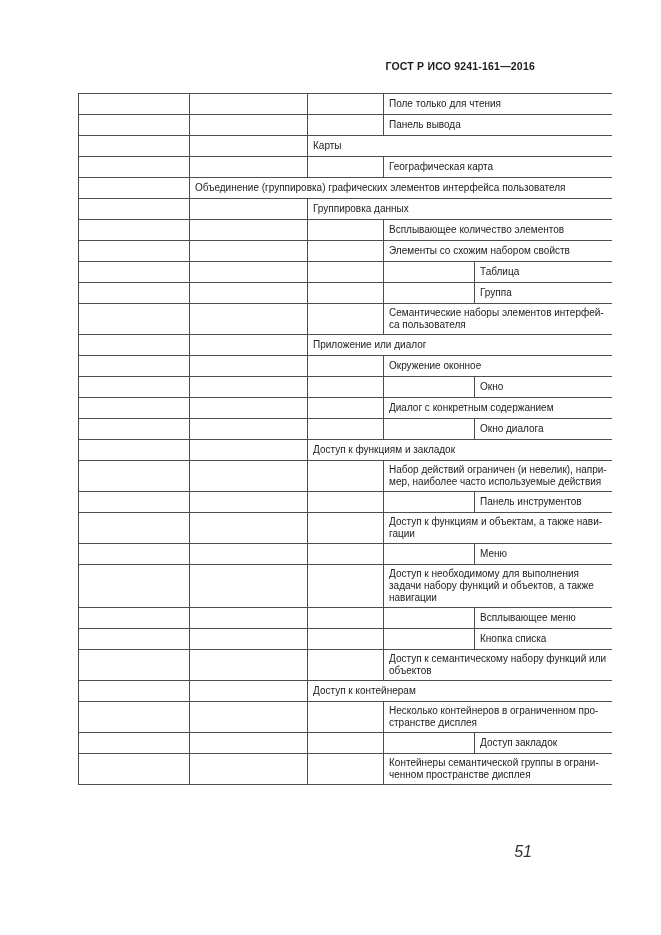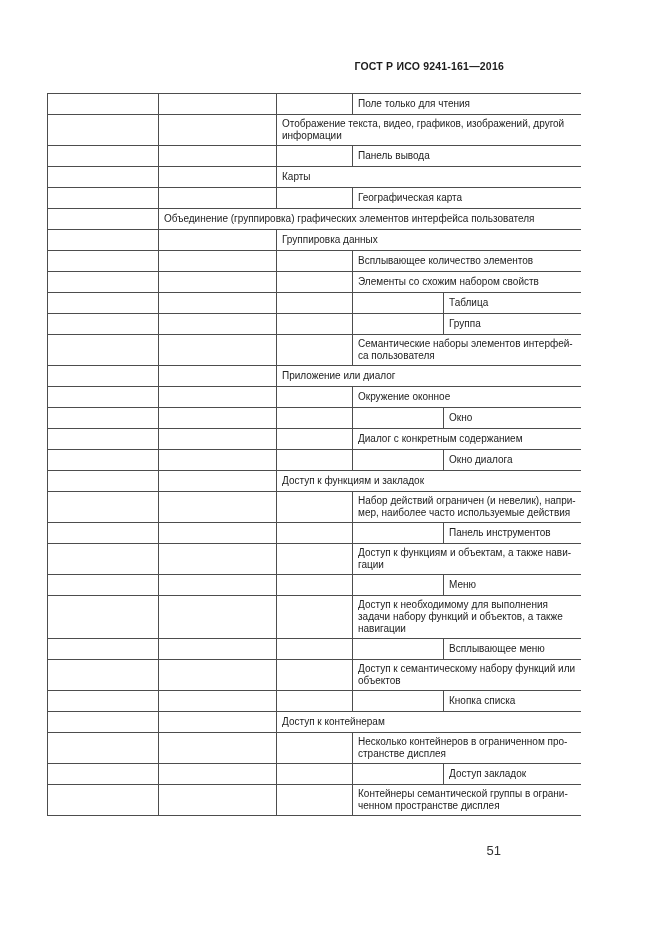--- a/index.html
+++ b/index.html
@@ -4,20 +4,21 @@
 <style>
   * { margin: 0; padding: 0; box-sizing: border-box; }
   html, body { background: #ffffff; }
   body { font-family: "Liberation Sans", sans-serif; }
   .page {
     position: relative;
     width: 581px;
     height: 935px;
     background: #ffffff;
     overflow: hidden;
+    margin-left: 31px;
   }
   .doc-header {
     position: absolute;
     top: 60px;
     right: 77px;
     font-size: 10.5px;
     font-weight: bold;
     letter-spacing: 0.2px;
     color: #1c1c1c;
   }
@@ -40,22 +41,23 @@
     vertical-align: middle;
     overflow: hidden;
   }
   table.gost td.txt {
     white-space: pre-line;
   }
   .page-number {
     position: absolute;
     top: 843px;
     right: 80px;
-    font-size: 13px;
+    font-size: 16px;
     color: #333333;
+    font-style: italic;
   }
 </style>
 </head>
 <body>
 
 <div class="page">
 
   <div class="doc-header">ГОСТ Р ИСО 9241-161—2016</div>
 
   <table class="gost">
@@ -68,26 +70,20 @@
     </colgroup>
     <tbody>
 
       <tr>
         <td class="empty"></td>
         <td class="empty"></td>
         <td class="empty"></td>
         <td class="txt" colspan="2">Поле только для чтения</td>
       </tr>
 
-      <tr>
-        <td class="empty"></td>
-        <td class="empty"></td>
-        <td class="txt" colspan="3">Отображение текста, видео, графиков, изображений, другой
-информации</td>
-      </tr>
 
       <tr>
         <td class="empty"></td>
         <td class="empty"></td>
         <td class="empty"></td>
         <td class="txt" colspan="2">Панель вывода</td>
       </tr>
 
       <tr>
         <td class="empty"></td>
@@ -240,35 +236,35 @@
         <td class="empty"></td>
         <td class="empty"></td>
         <td class="empty"></td>
         <td class="txt">Всплывающее меню</td>
       </tr>
 
       <tr>
         <td class="empty"></td>
         <td class="empty"></td>
         <td class="empty"></td>
+        <td class="empty"></td>
+        <td class="txt">Кнопка списка</td>
+      </tr>
+
+      <tr>
+        <td class="empty"></td>
+        <td class="empty"></td>
+        <td class="empty"></td>
         <td class="txt" colspan="2">Доступ к семантическому набору функций или
 объектов</td>
       </tr>
 
       <tr>
         <td class="empty"></td>
         <td class="empty"></td>
-        <td class="empty"></td>
-        <td class="empty"></td>
-        <td class="txt">Кнопка списка</td>
-      </tr>
-
-      <tr>
-        <td class="empty"></td>
-        <td class="empty"></td>
         <td class="txt" colspan="3">Доступ к контейнерам</td>
       </tr>
 
       <tr>
         <td class="empty"></td>
         <td class="empty"></td>
         <td class="empty"></td>
         <td class="txt" colspan="2">Несколько контейнеров в ограниченном про-
 странстве дисплея</td>
       </tr>

